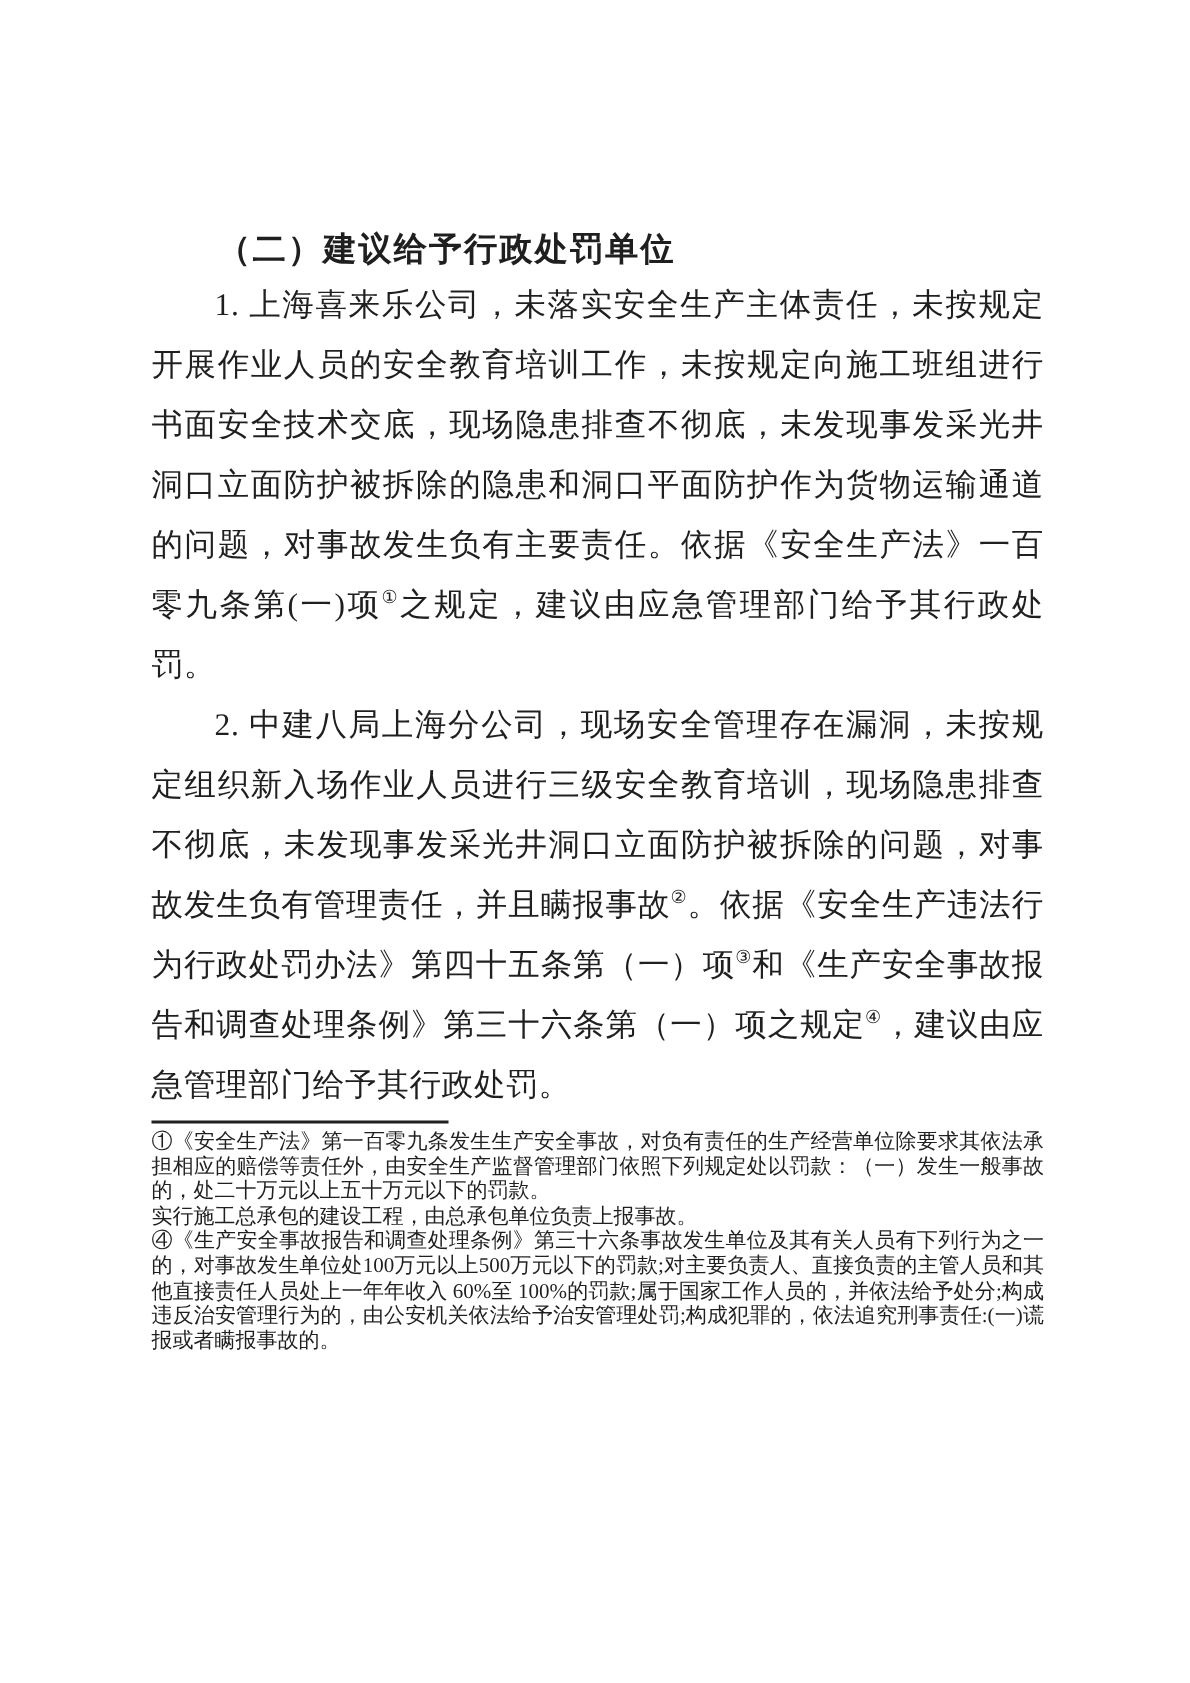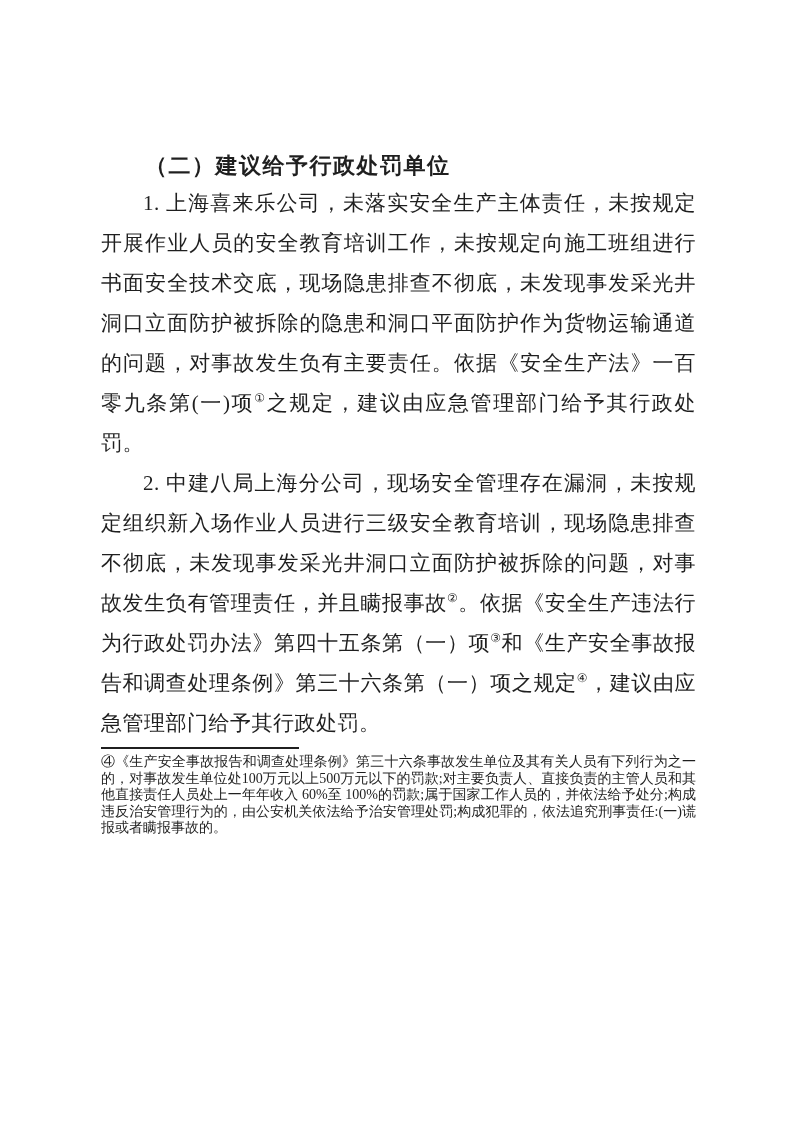--- a/index.html
+++ b/index.html
@@ -72,19 +72,21 @@
   <h2 class="heading">（二）建议给予行政处罚单位</h2>
 
   <div class="body">
       <p class="body-para">1. 上海喜来乐公司，未落实安全生产主体责任，未按规定开展作业人员的安全教育培训工作，未按规定向施工班组进行书面安全技术交底，现场隐患排查不彻底，未发现事发采光井洞口立面防护被拆除的隐患和洞口平面防护作为货物运输通道的问题，对事故发生负有主要责任。依据《安全生产法》一百零九条第(一)项<sup class="fn-ref">①</sup>之规定，建议由应急管理部门给予其行政处罚。</p>
       <p class="body-para">2. 中建八局上海分公司，现场安全管理存在漏洞，未按规定组织新入场作业人员进行三级安全教育培训，现场隐患排查不彻底，未发现事发采光井洞口立面防护被拆除的问题，对事故发生负有管理责任，并且瞒报事故<sup class="fn-ref">②</sup>。依据《安全生产违法行为行政处罚办法》第四十五条第（一）项<sup class="fn-ref">③</sup>和《生产安全事故报告和调查处理条例》第三十六条第（一）项之规定<sup class="fn-ref">④</sup>，建议由应急管理部门给予其行政处罚。</p>
     </div>
 
   <div class="footnotes">
     <div class="fn-separator"></div>
     <div>
+        <div class="footnote">①《安全生产法》第一百零九条发生生产安全事故，对负有责任的生产经营单位除要求其依法承担相应的赔偿等责任外，由安全生产监督管理部门依照下列规定处以罚款：（一）发生一般事故的，处二十万元以上五十万元以下的罚款。</div>
+        <div class="footnote">实行施工总承包的建设工程，由总承包单位负责上报事故。</div>
         <div class="footnote">④《生产安全事故报告和调查处理条例》第三十六条事故发生单位及其有关人员有下列行为之一的，对事故发生单位处100万元以上500万元以下的罚款;对主要负责人、直接负责的主管人员和其他直接责任人员处上一年年收入 60%至 100%的罚款;属于国家工作人员的，并依法给予处分;构成违反治安管理行为的，由公安机关依法给予治安管理处罚;构成犯罪的，依法追究刑事责任:(一)谎报或者瞒报事故的。</div>
       </div>
   </div>
 
   <div class="page-number">– 14 –</div>
 
 </div>
 
 </body></html>

